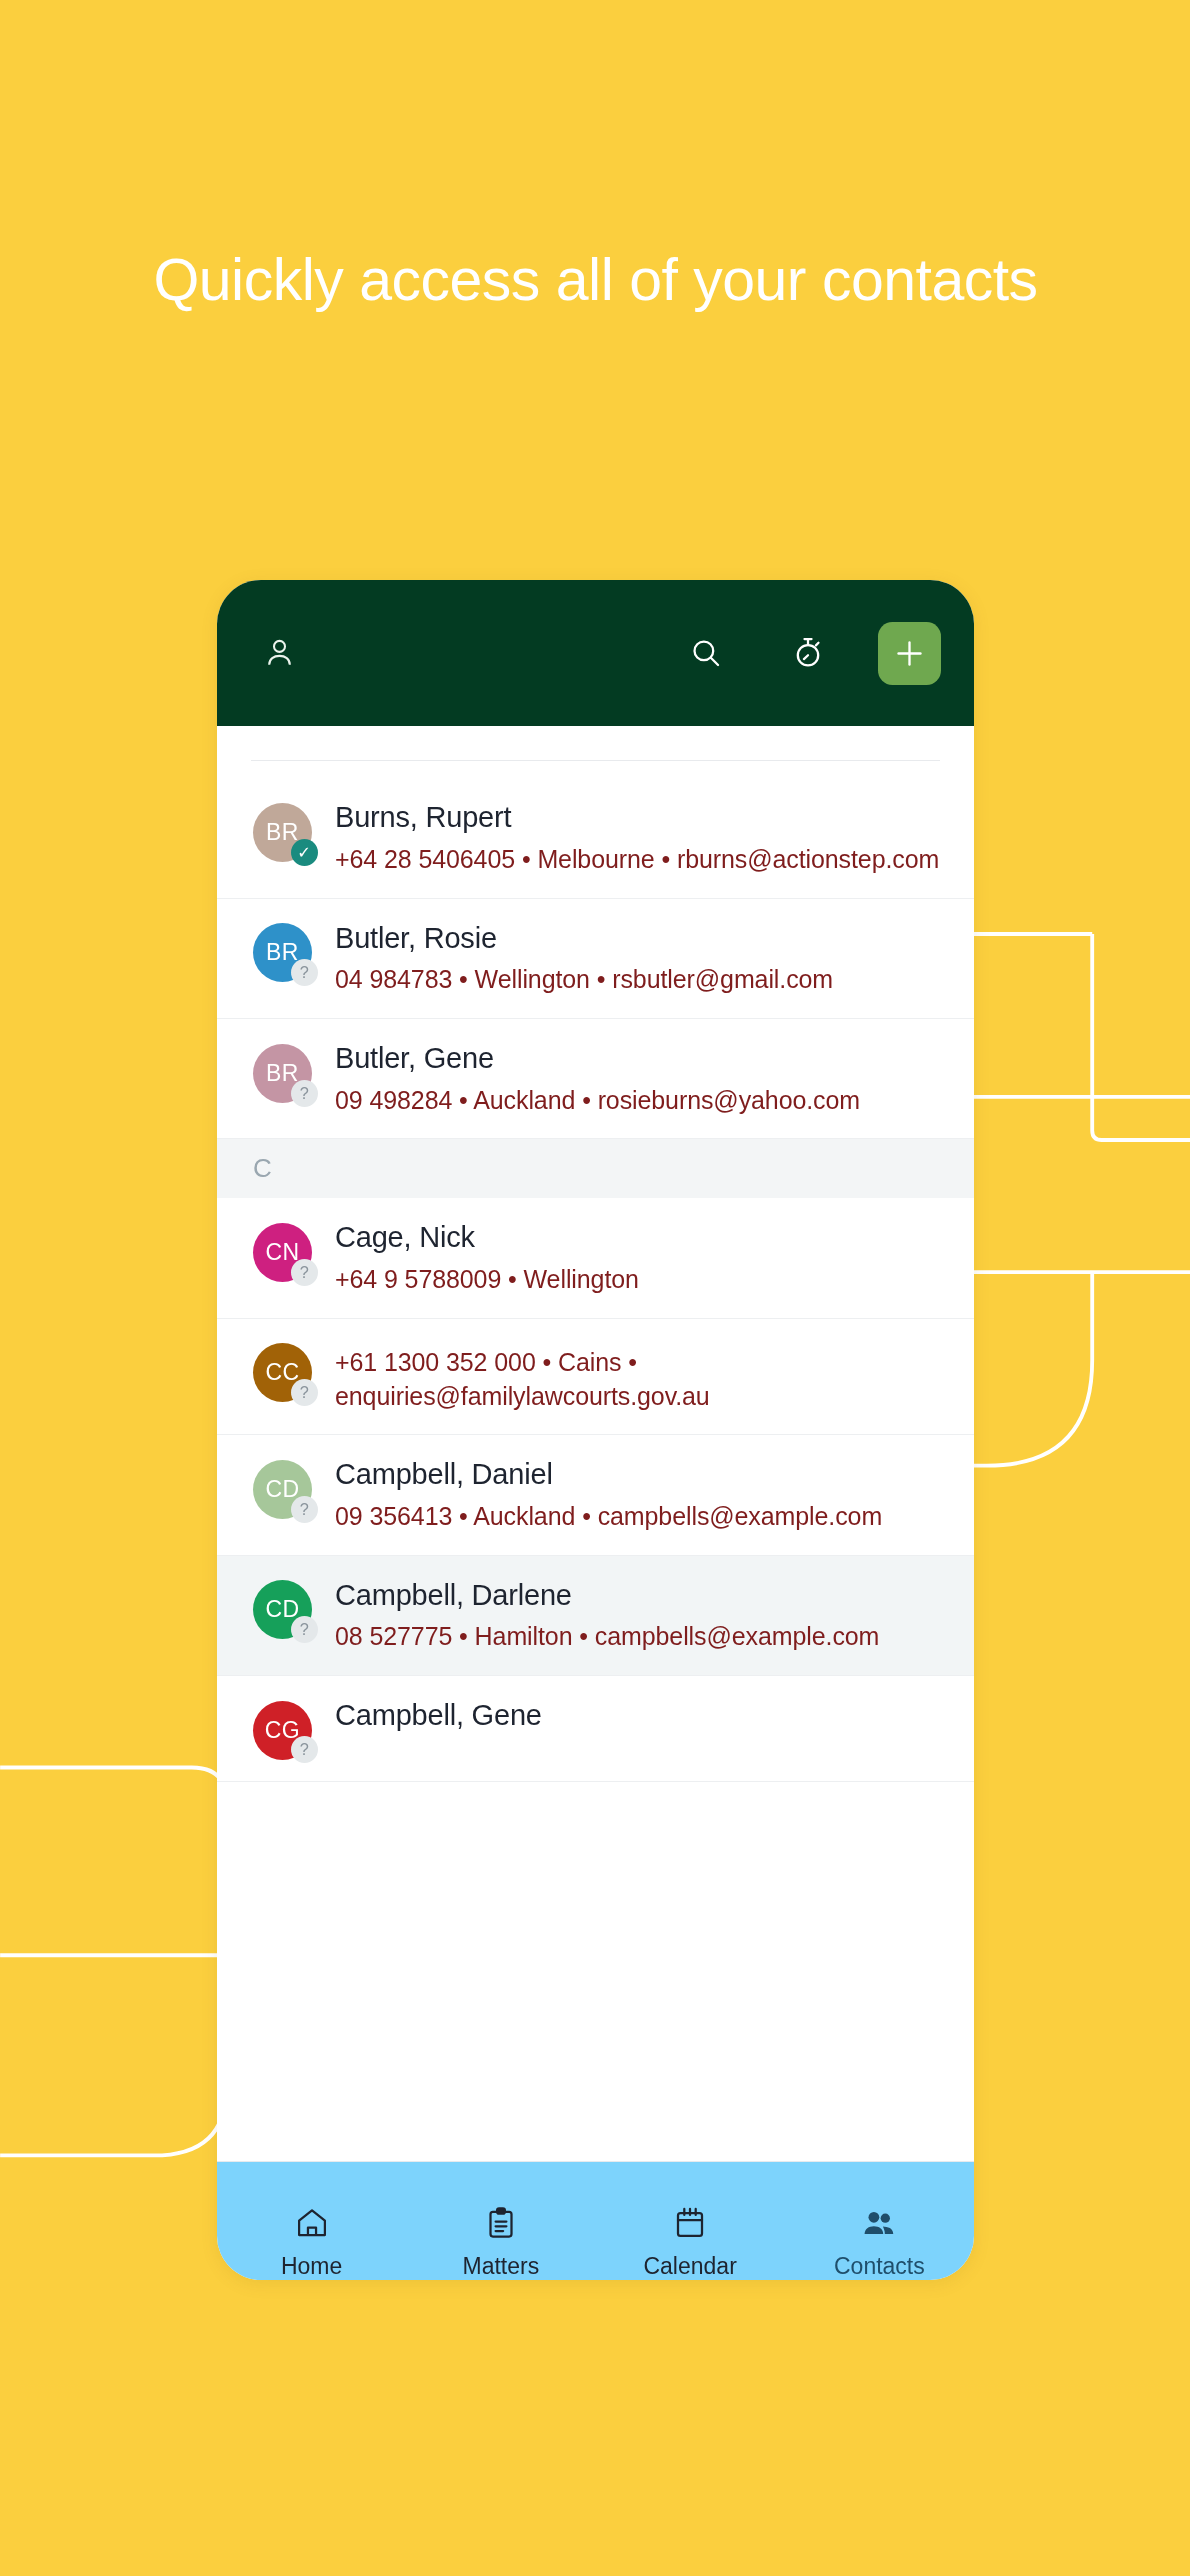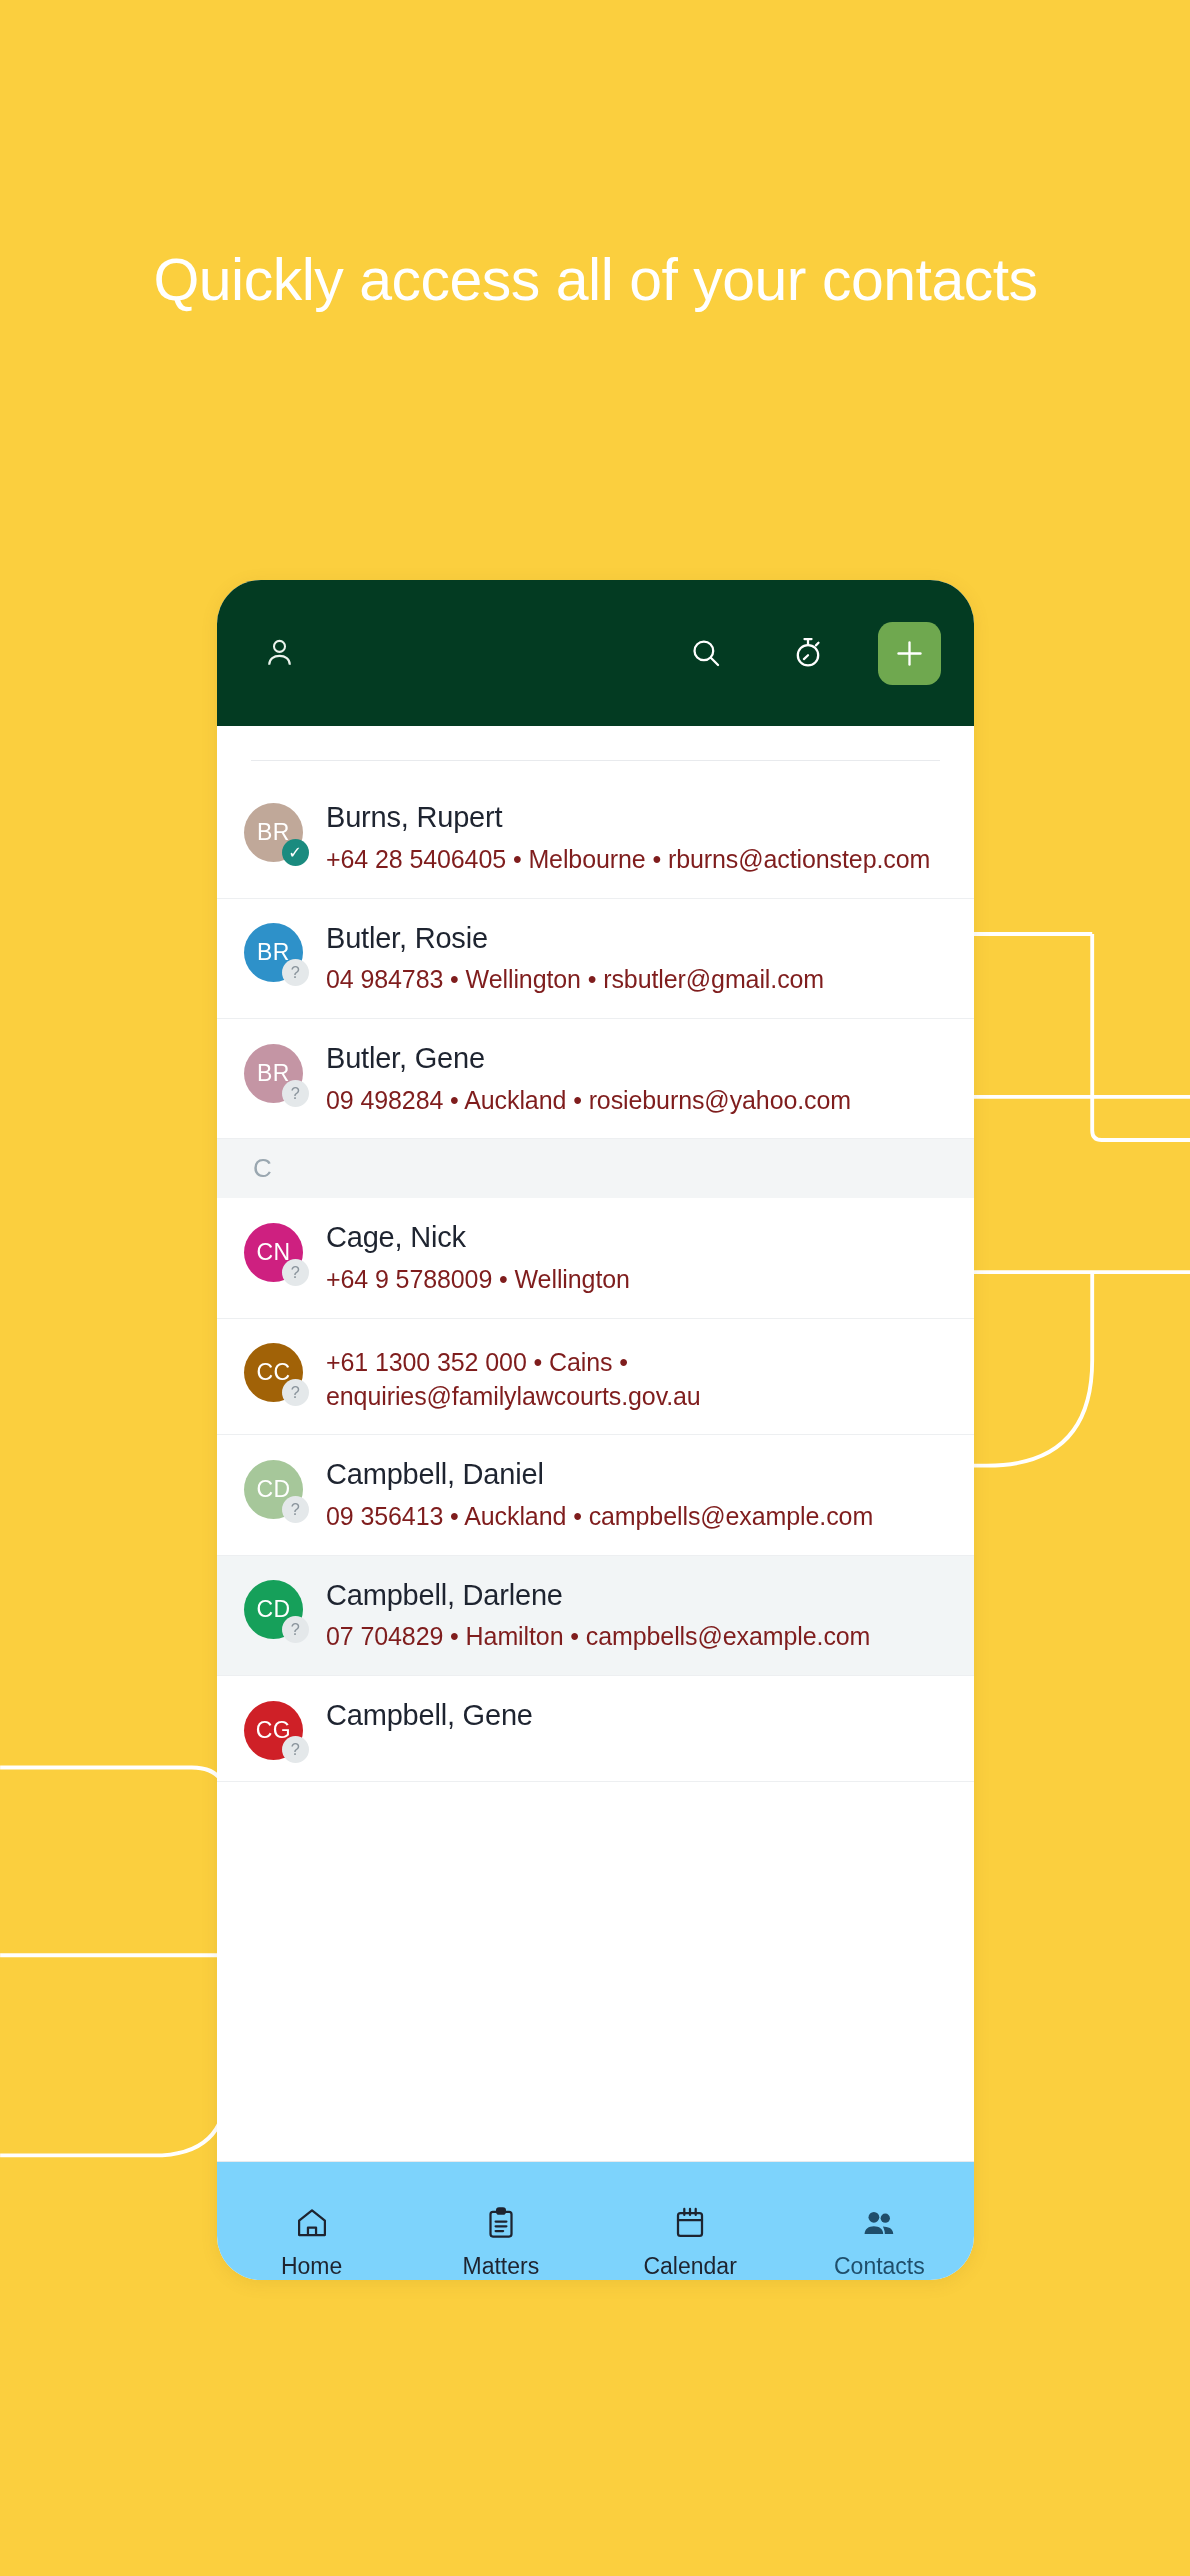--- a/index.html
+++ b/index.html
@@ -85,21 +85,21 @@
     background: #F3F5F6;
     padding: 13.4px 36px 13.4px 36px;
     color: #9AA7B0;
     font-size: 26px;
     height: 59px;
     display: flex; align-items: center;
   }
   .row {
     display: flex;
     align-items: flex-start;
-    padding: 21px 29px 21px 27px;
+    padding: 21px 29px 21px 36px;
     border-bottom: 1px solid #EDEFF1;
     min-height: 96px;
   }
   .row.selected { background: #F2F5F6; }
   .avatar-wrap { position: relative; width: 59px; height: 59px; flex: 0 0 59px; margin-top: 3.8px; }
   .avatar {
     width: 59px; height: 59px; border-radius: 50%;
     display: flex; align-items: center; justify-content: center;
     color: #fff; font-size: 23px; letter-spacing: 0.5px;
   }
@@ -270,21 +270,21 @@
       </div>
     </div>
 
     <div class="row selected">
       <div class="avatar-wrap">
         <div class="avatar" style="background:#16A05A">CD</div>
         <div class="badge">?</div>
       </div>
       <div class="row-body">
         <div class="row-name">Campbell, Darlene</div>
-        <div class="row-meta">07 704829 • Hamilton • campbells@example.com</div>
+        <div class="row-meta">08 527775 • Hamilton • campbells@example.com</div>
       </div>
     </div>
 
     <div class="row">
       <div class="avatar-wrap">
         <div class="avatar" style="background:#CF2027">CG</div>
         <div class="badge">?</div>
       </div>
       <div class="row-body">
         <div class="row-name">Campbell, Gene</div>

